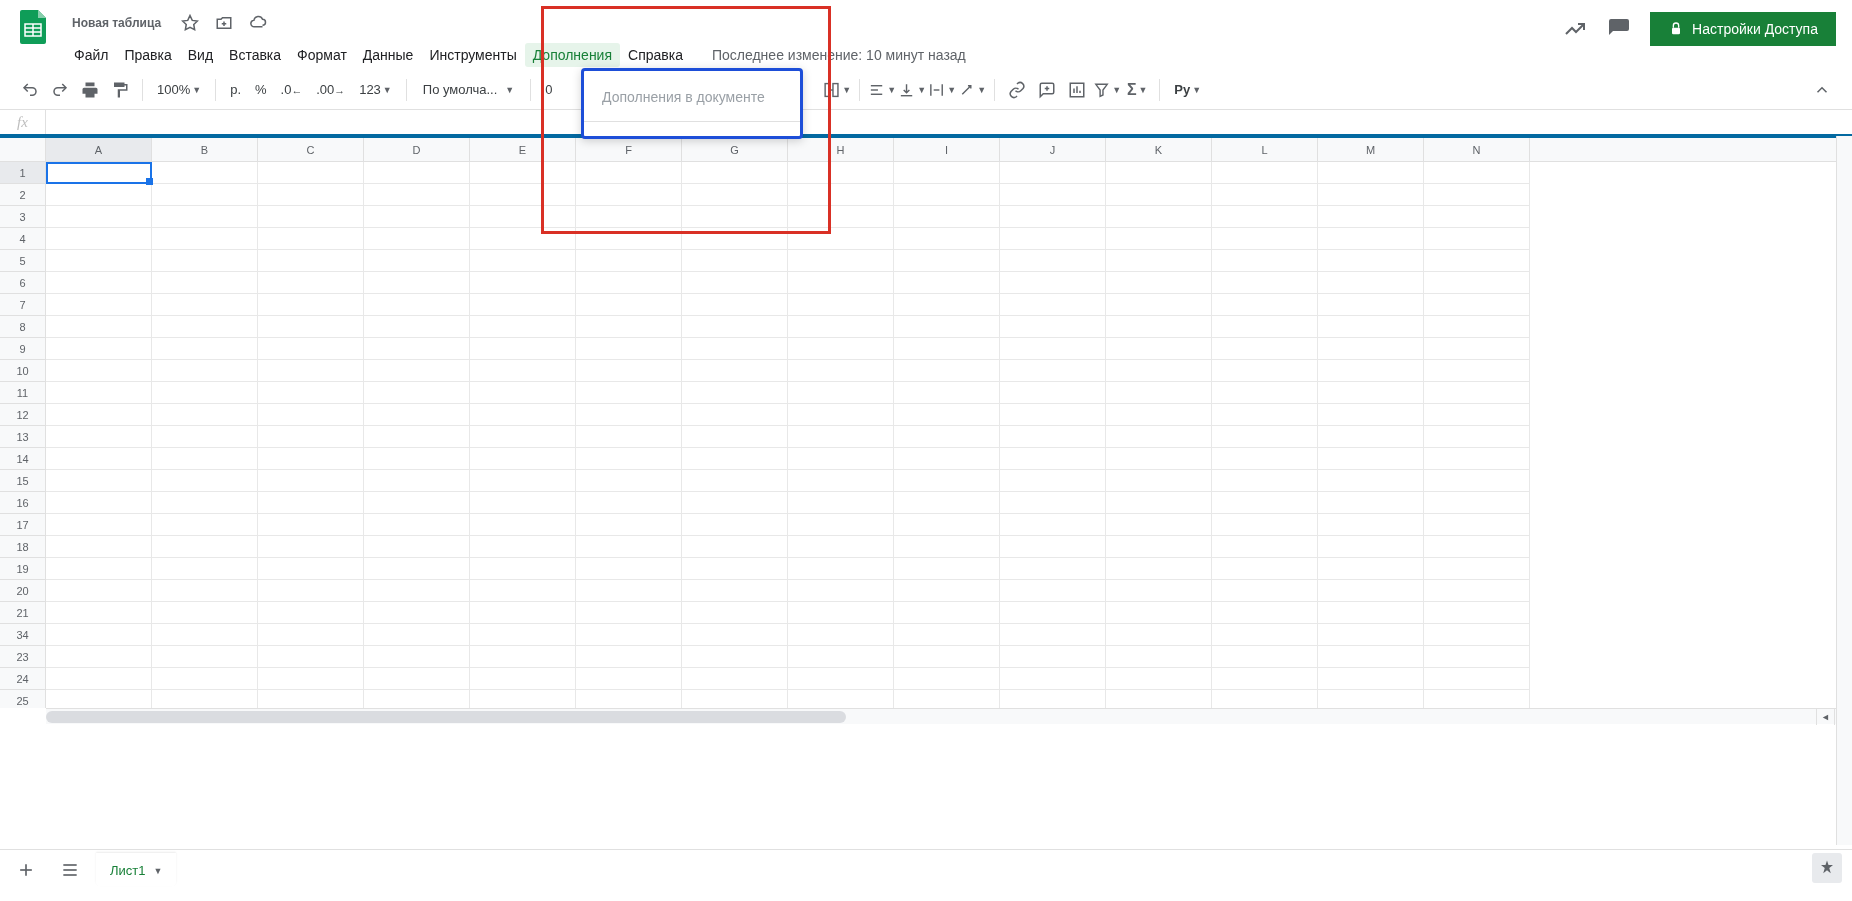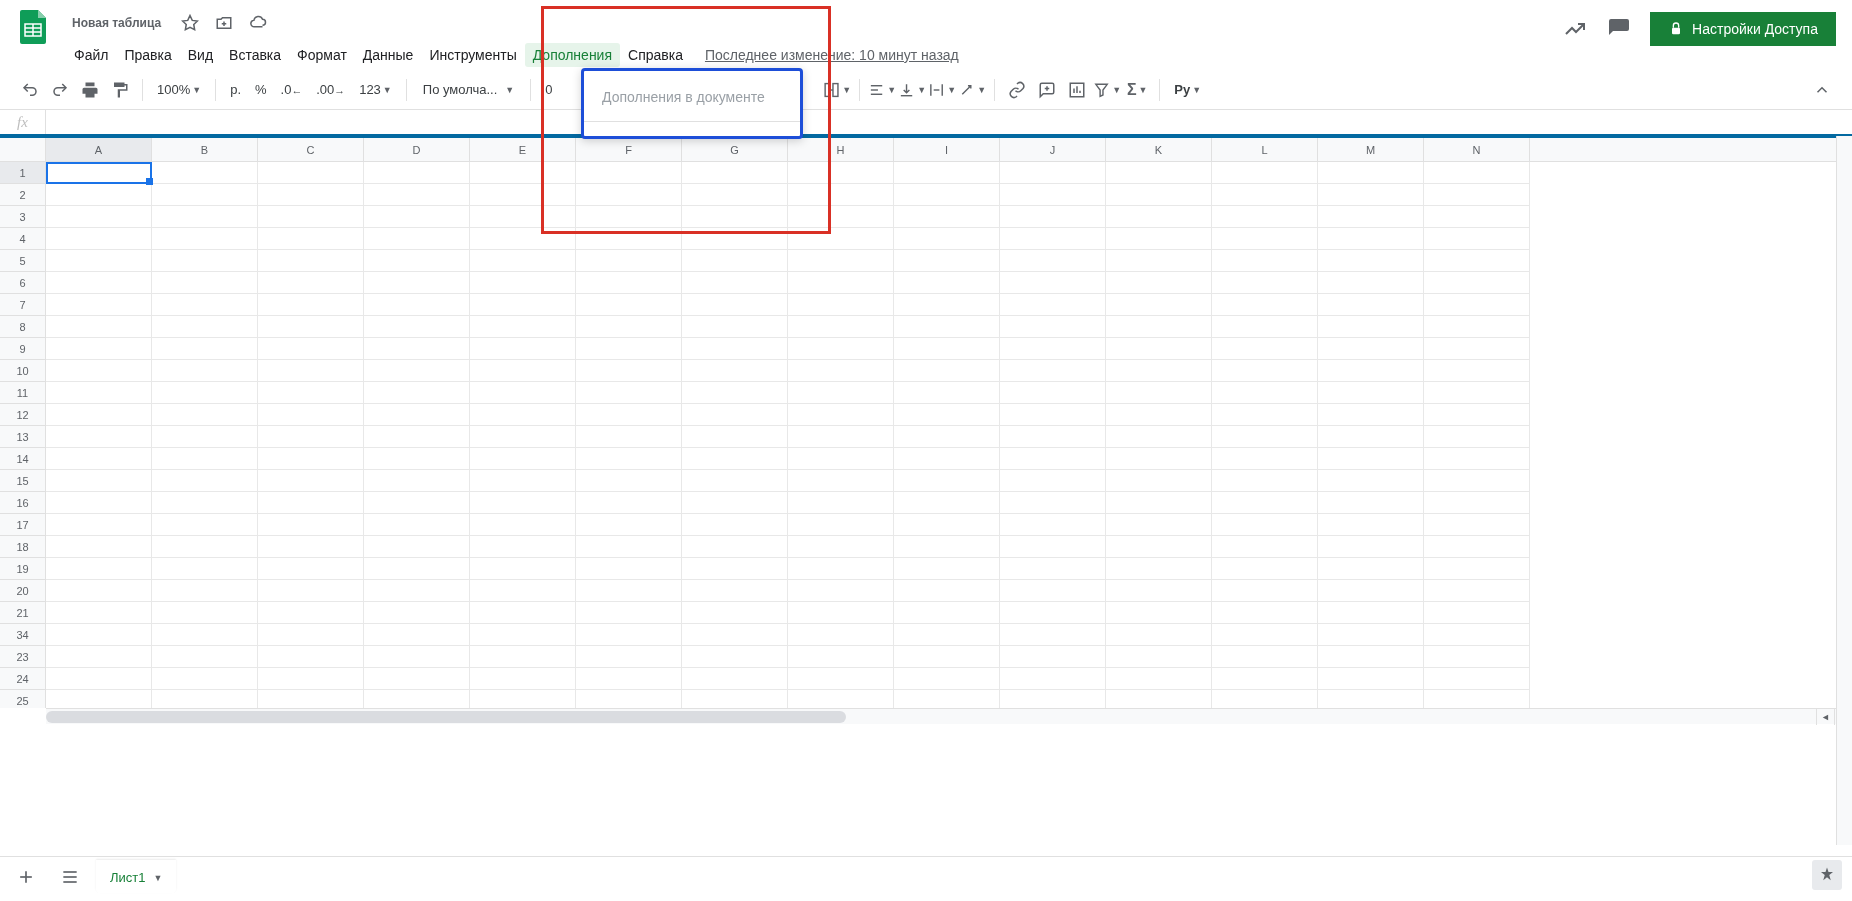--- a/index.html
+++ b/index.html
@@ -9,21 +9,21 @@
   .header { display: flex; align-items: flex-start; padding: 8px 16px 0 16px; }
   .logo { width: 40px; height: 40px; margin-right: 10px; position: relative; }
   .logo-svg { width: 36px; height: 36px; }
   .title-area { flex: 1; }
   .title-row { display: flex; align-items: center; gap: 12px; height: 30px; }
   .doc-title { font-size: 12px; color: #5f6368; font-weight: 700; padding: 2px 6px; }
   .title-icon { color: #5f6368; display: inline-flex; align-items: center; justify-content: center; width: 22px; height: 22px; cursor: pointer; }
   .menu-row { display: flex; align-items: center; height: 30px; gap: 0; margin-top: 2px; }
   .menu-item { padding: 4px 8px; font-size: 14px; cursor: pointer; border-radius: 3px; color: #202124; }
   .menu-item.active { background: #e6f4ea; color: #188038; }
-  .last-edit { margin-left: 14px; color: #5f6368; text-decoration: underline; font-size: 14px; cursor: pointer; }
+  .last-edit { margin-left: 21px; color: #5f6368; font-size: 14px; cursor: pointer; }
   .header-right { display: flex; align-items: center; gap: 18px; padding-top: 4px; }
   .header-icon { width: 26px; height: 26px; display: inline-flex; align-items: center; justify-content: center; color: #5f6368; cursor: pointer; }
   .share-btn { background: #188038; color: #fff; border: none; border-radius: 0; padding: 9px 18px; font-size: 14px; font-weight: 500; display: inline-flex; align-items: center; gap: 8px; cursor: pointer; }
 
   
   .toolbar { display: flex; align-items: center; padding: 4px 16px; border-bottom: 1px solid #e0e0e0; height: 40px; gap: 2px; }
   .tb-btn { width: 28px; height: 28px; display: inline-flex; align-items: center; justify-content: center; cursor: pointer; border-radius: 3px; color: #5f6368; }
   .tb-sep { width: 1px; height: 22px; background: #e0e0e0; margin: 0 6px; }
   .tb-text { padding: 4px 6px; font-size: 13px; color: #3c4043; cursor: pointer; display: inline-flex; align-items: center; gap: 0; }
   .tb-select { padding: 4px 8px; font-size: 13px; color: #3c4043; cursor: pointer; display: inline-flex; align-items: center; gap: 6px; max-width: 110px; overflow: hidden; white-space: nowrap; }
@@ -62,21 +62,21 @@
   
   .highlight-box { position: absolute; top: 6px; left: 541px; width: 290px; height: 228px; border: 3px solid #d93025; pointer-events: none; z-index: 200; }
 
   
   .h-scroll { height: 16px; background: #f8f9fa; border-top: 1px solid #e0e0e0; position: relative; margin-left: 46px; }
   .h-scroll-thumb { position: absolute; left: 0; top: 2px; height: 12px; width: 800px; background: #dadce0; border-radius: 6px; }
   .h-scroll-arrows { position: absolute; right: 0; top: 0; display: flex; }
   .h-scroll-arrow { width: 18px; height: 16px; display: flex; align-items: center; justify-content: center; font-size: 9px; color: #5f6368; border-left: 1px solid #e0e0e0; cursor: pointer; }
 
   
-  .sheet-bar { display: flex; align-items: center; height: 40px; border-top: 1px solid #e0e0e0; padding: 0 8px; gap: 8px; position: absolute; bottom: 5px; left: 0; right: 0; background: #fff; margin-top: 28px; }
+  .sheet-bar { display: flex; align-items: center; height: 40px; border-top: 1px solid #e0e0e0; padding: 0 8px; gap: 8px; position: absolute; bottom: 12px; left: 0; right: 0; background: #fff; margin-top: 28px; }
   .sheet-btn { width: 36px; height: 36px; display: flex; align-items: center; justify-content: center; cursor: pointer; color: #5f6368; border-radius: 3px; }
   .sheet-tab { padding: 8px 14px; font-size: 13px; color: #188038; font-weight: 500; border-top: 2px solid transparent; cursor: pointer; display: flex; align-items: center; gap: 6px; background: #fff; border-radius: 0 0 4px 4px; box-shadow: 0 -1px 2px rgba(0,0,0,0.08); }
   .explore-btn { position: absolute; right: 10px; bottom: 6px; width: 30px; height: 30px; background: #e8eaed; border-radius: 3px; display: flex; align-items: center; justify-content: center; cursor: pointer; }
 
   
   .v-scroll { position: absolute; right: 0; top: 136px; bottom: 56px; width: 16px; background: #f8f9fa; border-left: 1px solid #e0e0e0; }
 </style>
 </head>
 <body>
 

